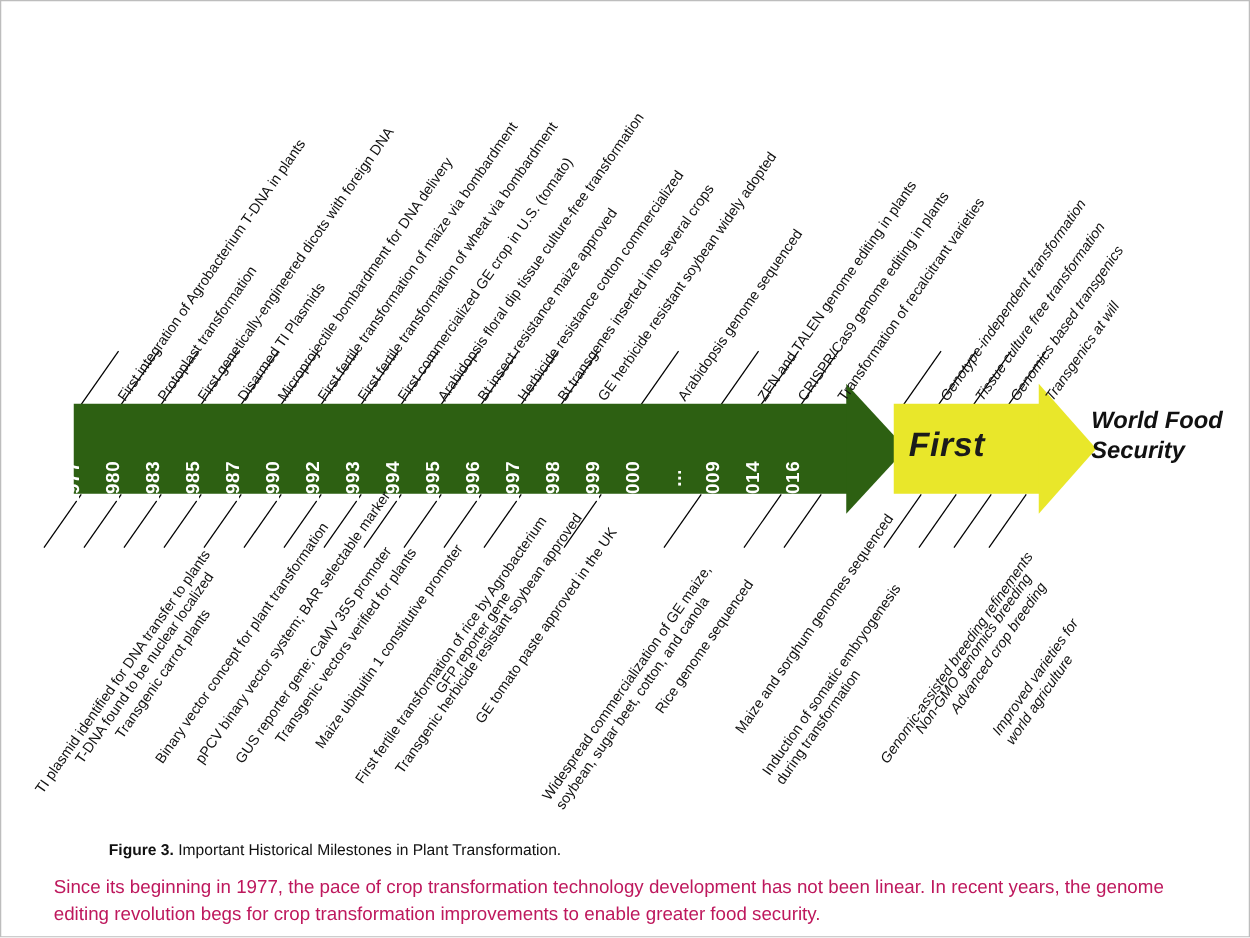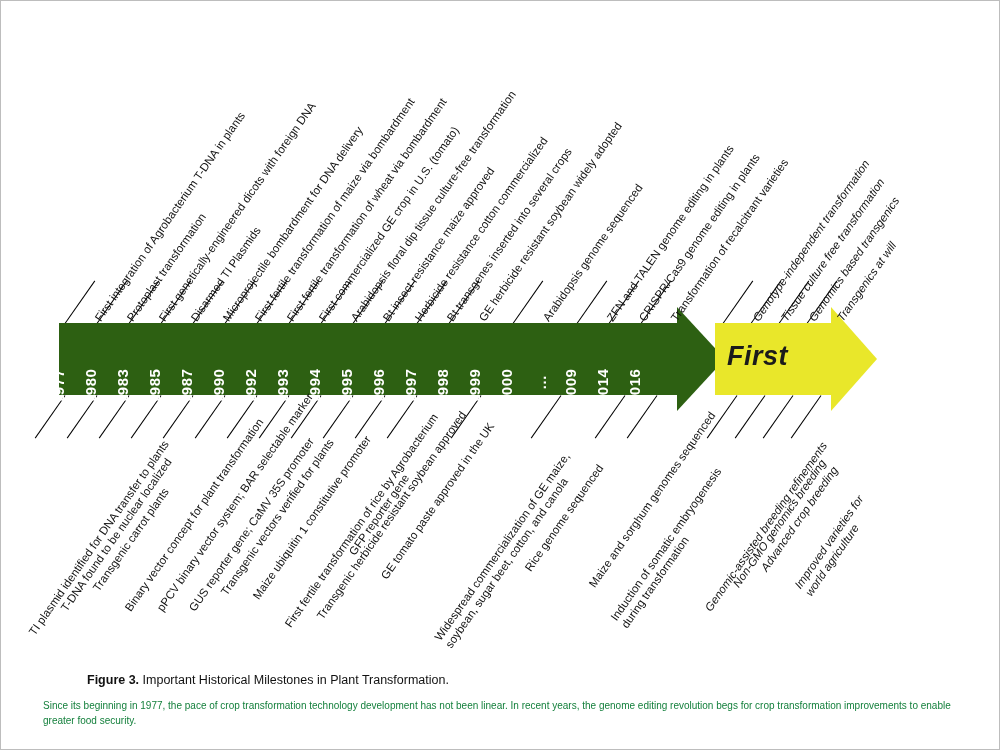--- a/index.html
+++ b/index.html
@@ -143,23 +143,23 @@
   .caption .cap-title {
     font-size: 12.5px;
     color: #111;
     padding-left: 44px;
   }
   .caption .cap-title b {
     font-weight: bold;
   }
   .caption .cap-body {
     margin-top: 12px;
-    font-size: 10px;
+    font-size: 15px;
     line-height: 1.45;
-    color: #15803d;
+    color: #be185d;
   }
 </style>
 </head>
 <body>
 
 <div id="figure">
 
   <div class="timeline-wrap">
 
     <div class="leader" style="left:64px;  top:322px; width:52px; transform:rotate(-55deg);"></div>
@@ -224,20 +224,21 @@
     <div class="year" style="left:418px;">1997</div>
     <div class="year" style="left:450px;">1998</div>
     <div class="year" style="left:482px;">1999</div>
     <div class="year" style="left:514px;">2000</div>
     <div class="year dots" style="left:548px; top:372px;">…</div>
     <div class="year" style="left:578px;">2009</div>
     <div class="year" style="left:610px;">2014</div>
     <div class="year" style="left:642px;">2016</div>
 
     <div class="future-label">First</div>
+    <div class="wfs">World Food Security</div>
 
     <div class="lbl top" style="left:102px; top:310px;">First integration of Agrobacterium T-DNA in plants</div>
     <div class="lbl top" style="left:134px; top:310px;">Protoplast transformation</div>
     <div class="lbl top" style="left:166px; top:310px;">First genetically-engineered dicots with foreign DNA</div>
     <div class="lbl top" style="left:198px; top:310px;">Disarmed TI Plasmids</div>
     <div class="lbl top" style="left:230px; top:310px;">Microprojectile bombardment for DNA delivery</div>
     <div class="lbl top" style="left:262px; top:310px;">First fertile transformation of maize via bombardment</div>
     <div class="lbl top" style="left:294px; top:310px;">First fertile transformation of wheat via bombardment</div>
     <div class="lbl top" style="left:326px; top:310px;">First commercialized GE crop in U.S. (tomato)</div>
     <div class="lbl top" style="left:358px; top:310px;">Arabidopsis floral dip tissue culture-free transformation</div>

